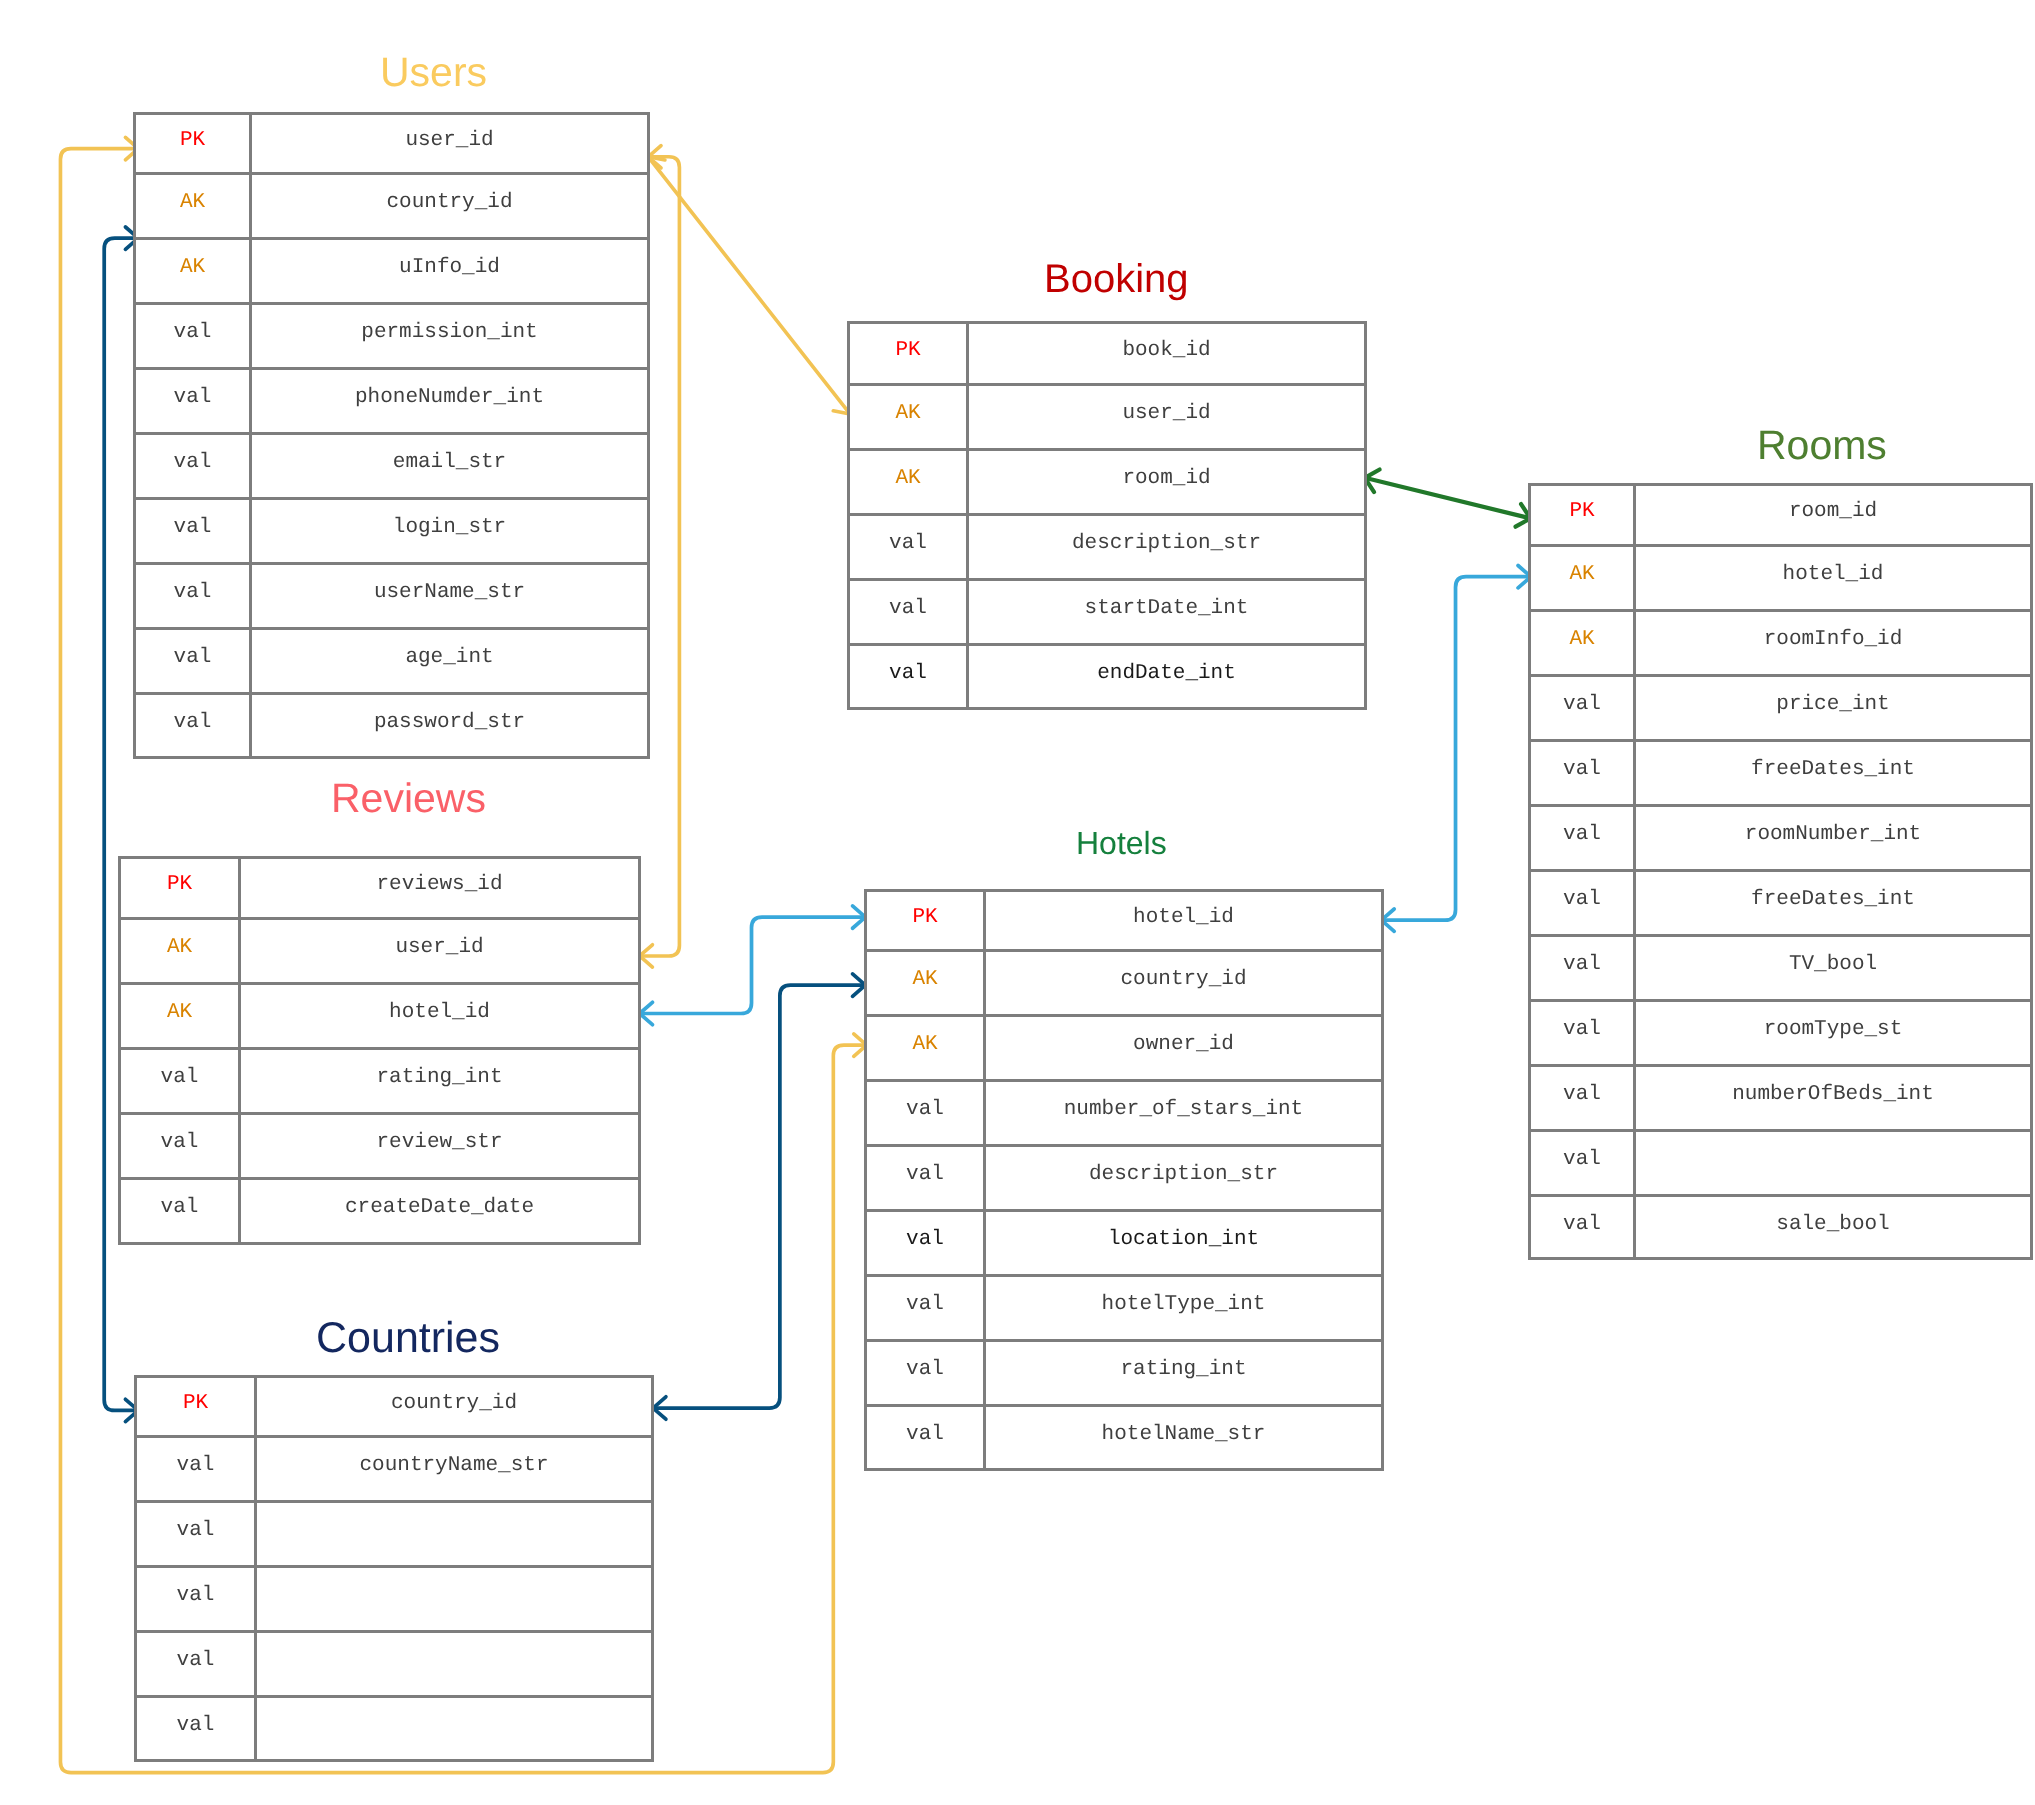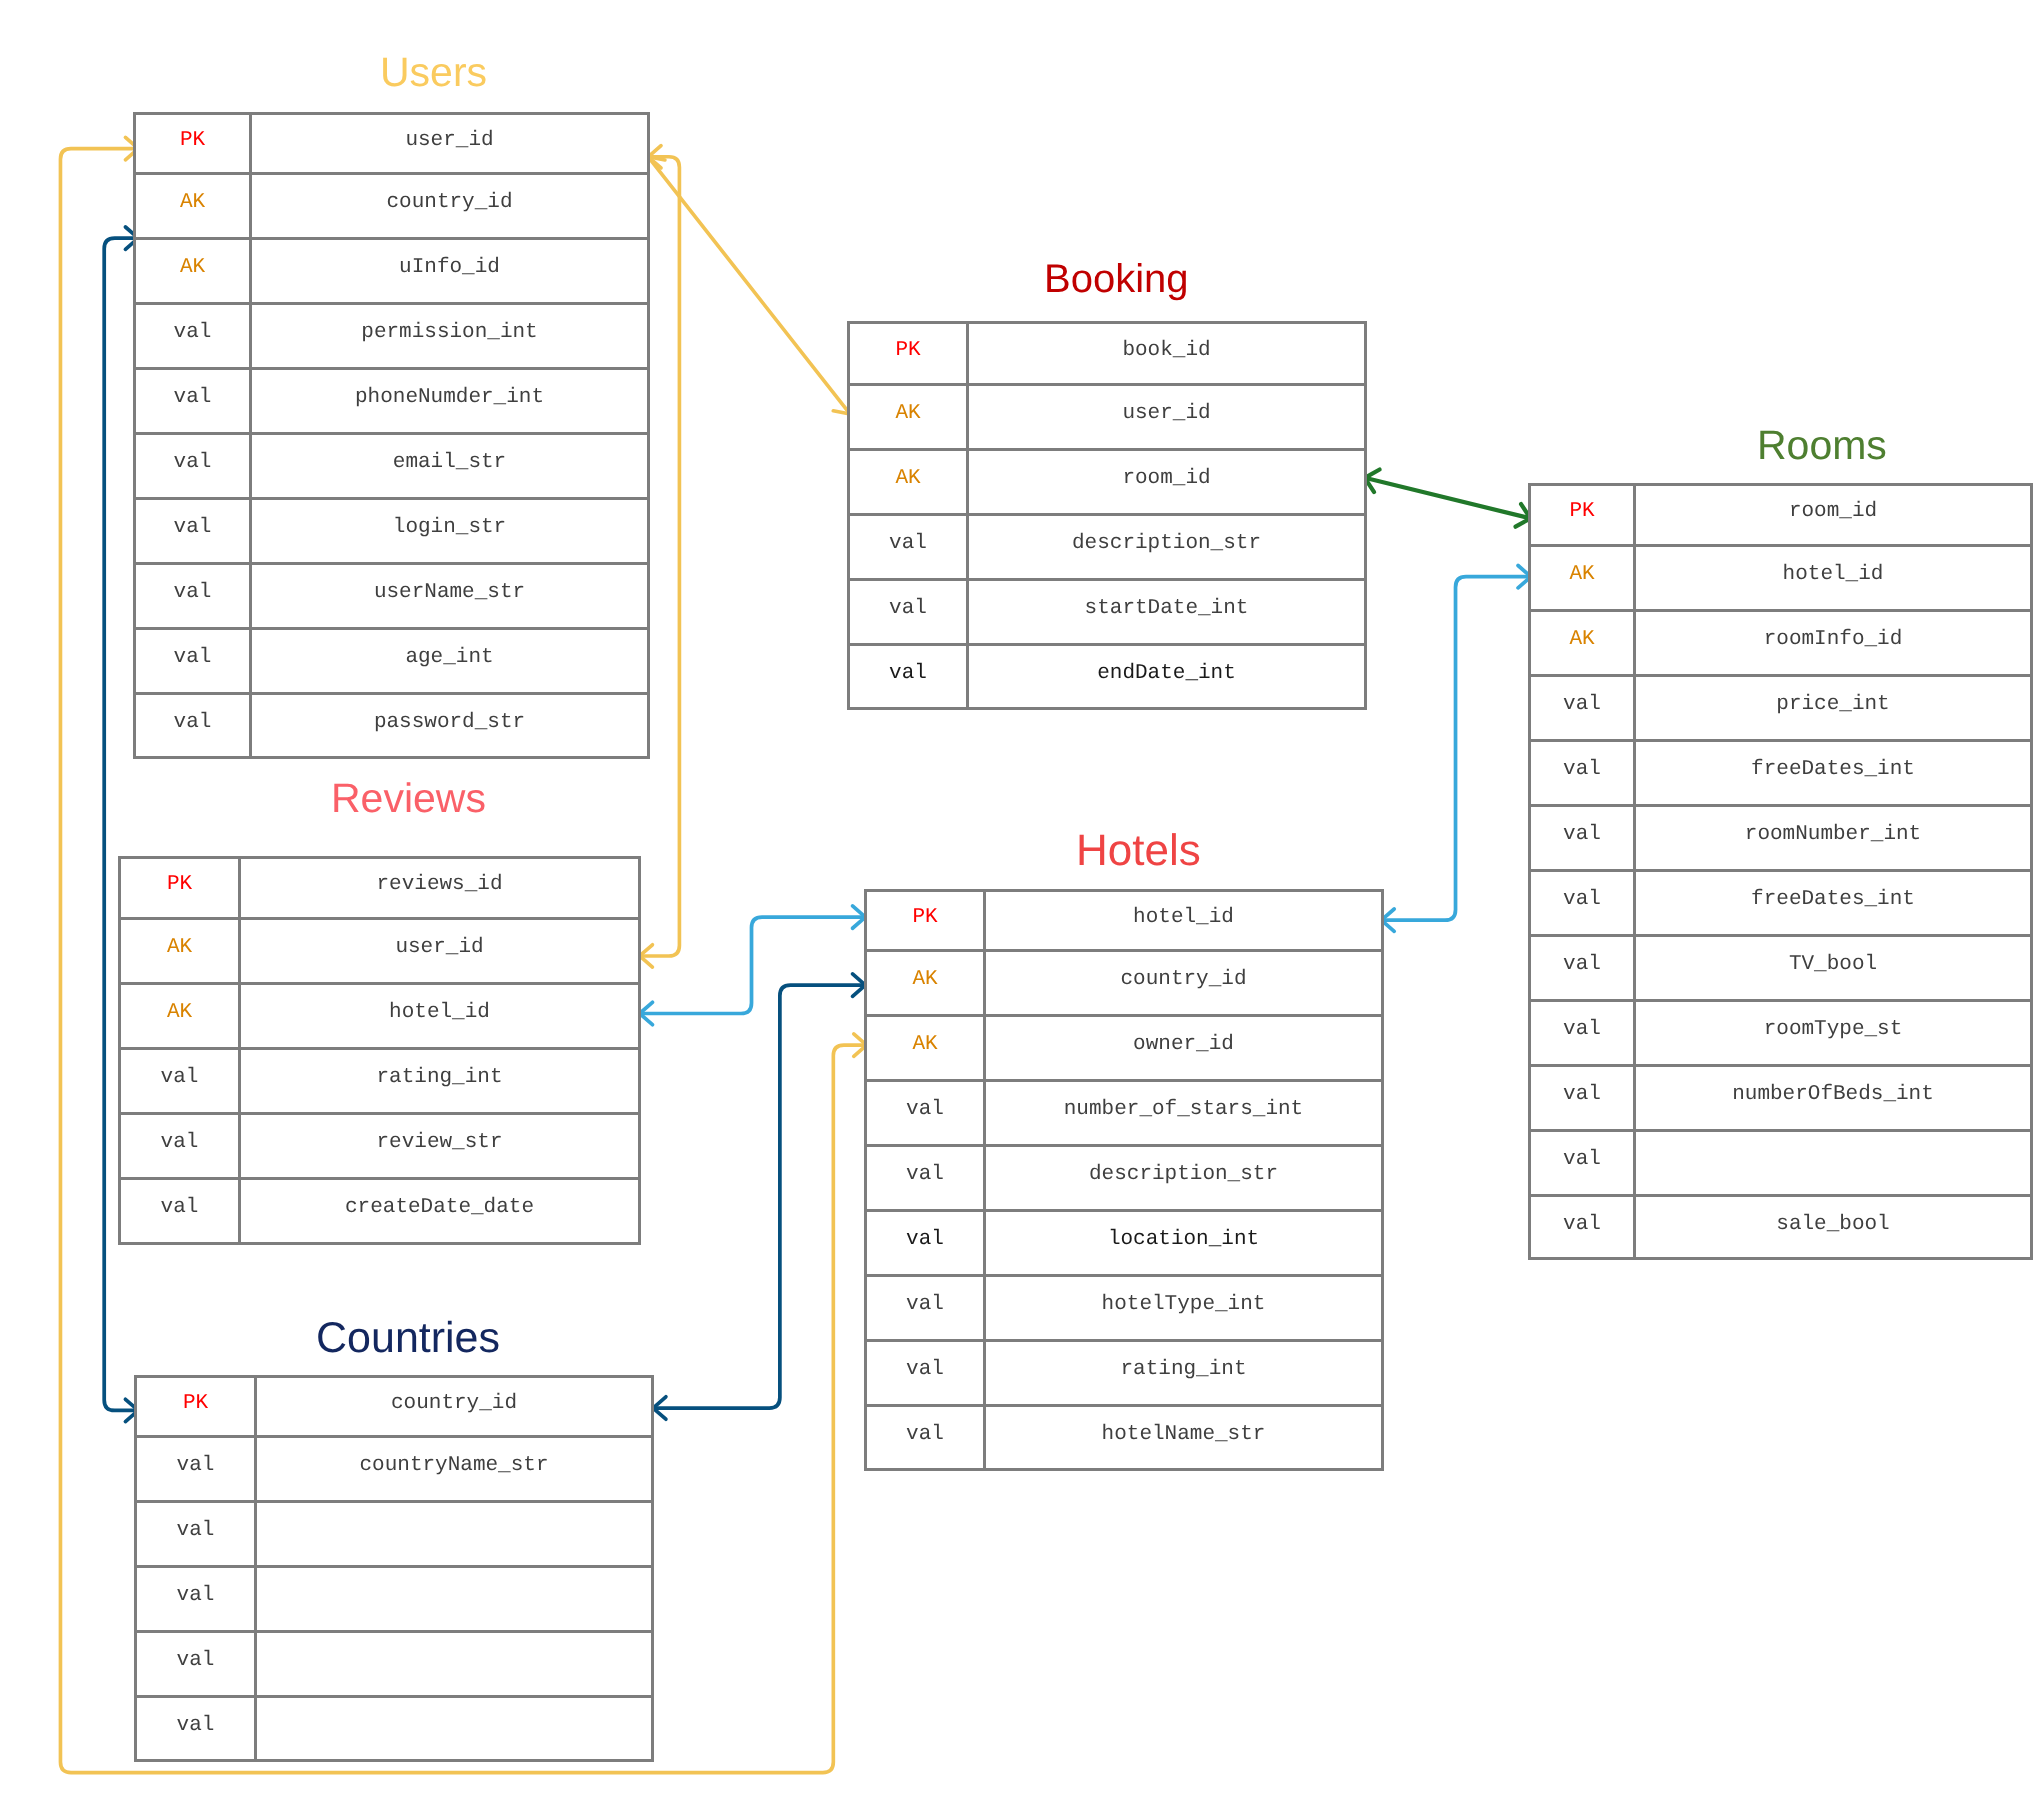--- a/index.html
+++ b/index.html
@@ -342,21 +342,21 @@
       </div>
 <div class="row" style="height:62px">
         <div class="c1" style="width:120px">
           <span class="k val">val</span>
         </div>
         <div class="c2">
           <span class="f">createDate_date</span>
         </div>
       </div>
 </div>
-<div class="ttl" style="left:1048px;top:824px;font-size:44px;color:#ef4444">Hotels</div>
+<div class="ttl" style="left:1048px;top:824px;font-size:32px;color:#15803d">Hotels</div>
 <div class="tbl" style="left:836px;top:889px;width:520px;height:582px">
 <div class="row" style="height:60px">
         <div class="c1" style="width:119px">
           <span class="k pk">PK</span>
         </div>
         <div class="c2">
           <span class="f">hotel_id</span>
         </div>
       </div>
 <div class="row" style="height:65px">

